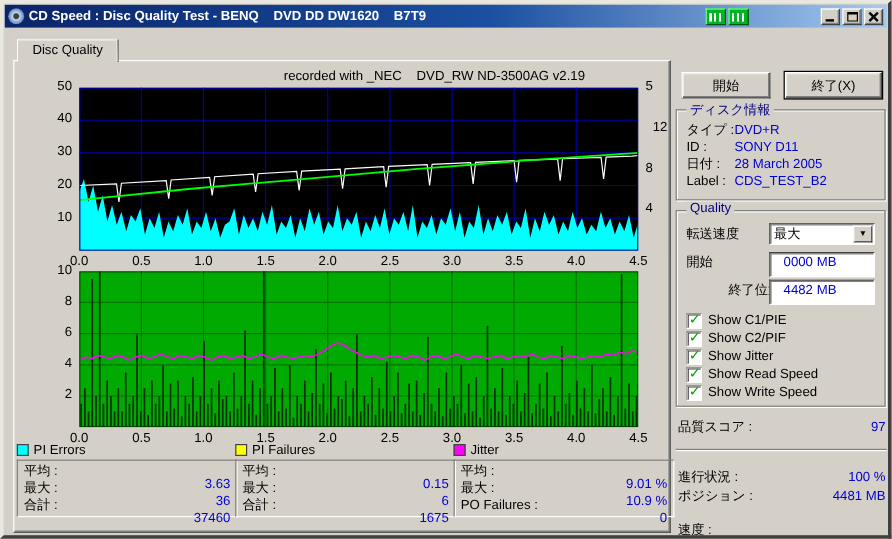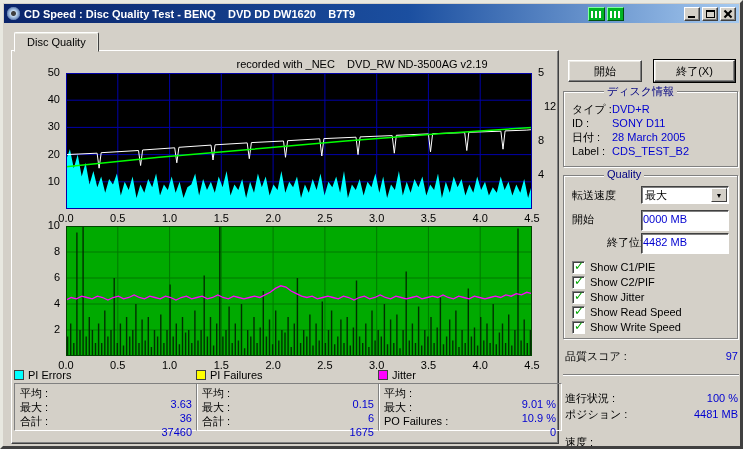--- a/index.html
+++ b/index.html
@@ -34,27 +34,27 @@
   .legend { position:absolute; width:184px; }
   .legtitle { display:flex; align-items:center; height:12px; margin-bottom:2px; }
   .swatch { width:10px; height:10px; border:1px solid #404040; margin-right:4px; flex:none; }
   .legbox { border:1px solid; border-color:#808080 #fff #fff #808080; padding:2px 5px; height:48px; }
   .lrow { display:flex; justify-content:space-between; height:14px; line-height:14px; }
   .lvalue { color:#0000d0;margin-top:11px; }
   .btn { position:absolute; height:22px; background:#d4d0c8; border:1px solid; border-color:#fff #404040 #404040 #fff;
          box-shadow:inset -1px -1px 0 #808080, inset 1px 1px 0 #eceae4; font:11px "Liberation Sans","DejaVu Sans",sans-serif; cursor:default; }
   .btn.default { outline:1px solid #000; }
   .group { position:absolute; border:1px solid #808080; box-shadow:1px 1px 0 #fff, inset 1px 1px 0 #fff; }
-  .gcap { position:absolute; top:-8px; left:8px; background:#d4d0c8; padding:0 3px; color:#000080;margin-left:32px; }
+  .gcap { position:absolute; top:-8px; left:8px; background:#d4d0c8; padding:0 3px; color:#000080; }
   .grow { position:absolute; left:8px; right:6px; height:14px; line-height:14px; display:flex; }
   .glabel { width:40px; flex:none; }
   .gvalue { color:#0000d0; }
   .flabel { position:absolute; left:8px; height:18px; line-height:18px; }
   .edit { position:absolute; right:8px; width:88px; height:21px; background:#fff; border:1px solid; border-color:#404040 #fff #fff #404040;
-          box-shadow:inset 1px 1px 0 #808080; padding:1px 1px; line-height:14px; }
+          box-shadow:inset 1px 1px 0 #808080; padding:1px 11px; line-height:14px; }
   .editval { color:#0000d0; }
   .combo { position:absolute; right:8px; width:88px; height:18px; background:#fff; border:1px solid; border-color:#404040 #fff #fff #404040;
            box-shadow:inset 1px 1px 0 #808080; padding:1px 3px; line-height:14px; }
   .combobtn { position:absolute; right:1px; top:1px; bottom:1px; width:16px; background:#d4d0c8;
               border:1px solid; border-color:#fff #404040 #404040 #fff; font-size:7px; text-align:center; line-height:14px; color:#000; }
   .cbrow { position:absolute; left:8px; height:14px; display:flex; align-items:center; }
   .cb { width:13px; height:13px; background:#fff; border:1px solid; border-color:#808080 #fff #fff #808080;
         box-shadow:inset 1px 1px 0 #404040; margin-right:5px; position:relative; flex:none; }
   .tick-mark { position:absolute; left:1px; top:-3px; color:#00a400; font-weight:bold; font-size:12px; display:none; }
   .cbrow.on .tick-mark { display:block; }

